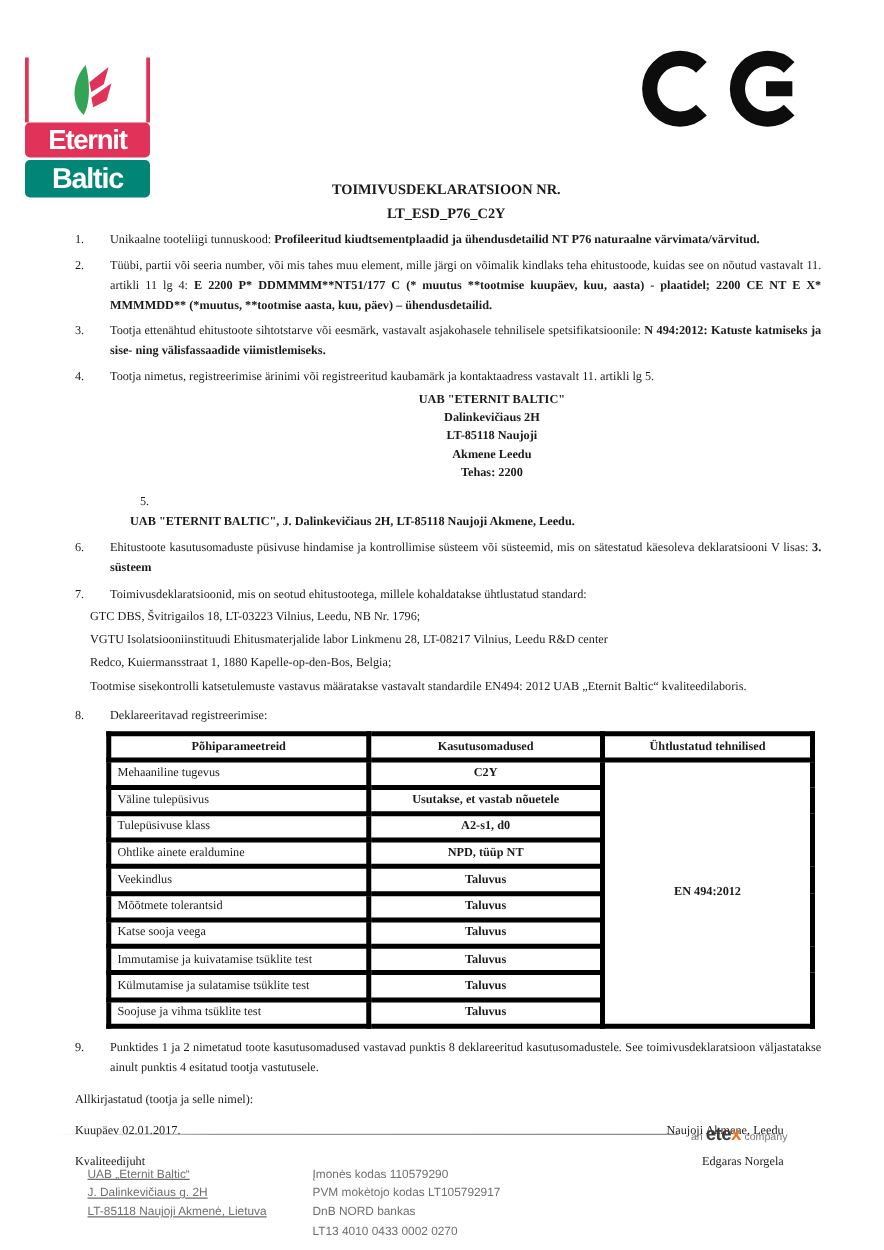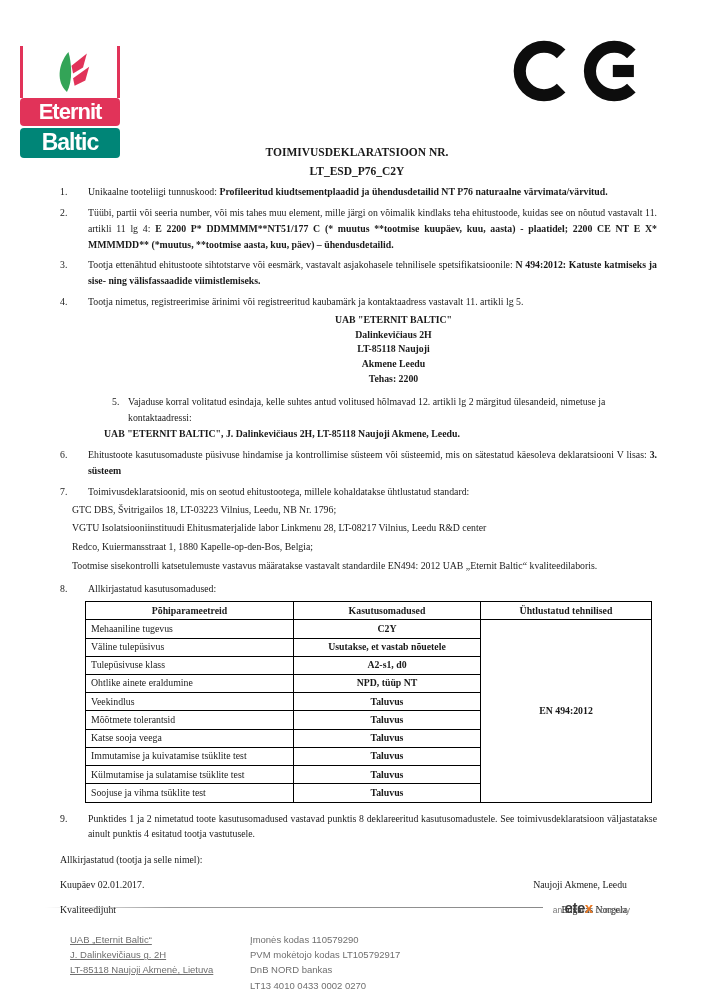--- a/index.html
+++ b/index.html
@@ -45,21 +45,21 @@
   .item5-bold { font-weight:bold; margin-left:44px; }
 
   .bold-lines { margin-left:12px; font-weight:normal; line-height:1.7; }
   .bold-lines div { margin-top:2px; }
 
   
   .perf-table {
     border-collapse:collapse; margin:4px 0 8px 25px; width:567px;
     font-size:9.8px; line-height:1.25;
   }
-  .perf-table th, .perf-table td { border:1px solid #000000; padding:2.5px 5px; }
+  .perf-table th, .perf-table td { border:4px solid #000000; padding:2.5px 5px; }
   .perf-table th { font-weight:bold; text-align:center; }
   .perf-table .param-cell { text-align:left; font-weight:normal; }
   .perf-table .value-cell { text-align:center; font-weight:bold; }
   .perf-table .standard-cell { text-align:center; font-weight:bold; vertical-align:middle; }
 
   
   .sig-block { margin-top:10px; }
   .sig-row { display:flex; justify-content:space-between; margin-top:9px; }
   .sig-row .right { padding-right:30px; }
 
@@ -130,21 +130,20 @@
       <div>UAB "ETERNIT BALTIC"</div>
       <div>Dalinkevičiaus 2H</div>
       <div>LT-85118 Naujoji</div>
       <div>Akmene Leedu</div>
       <div>Tehas: 2200</div>
     </div>
 
     <div class="item5-wrap">
       <div class="item5-row">
         <div class="num">5.</div>
-        <div class="body">Vajaduse korral volitatud esindaja, kelle suhtes antud volitused hõlmavad 12. artikli lg 2 märgitud ülesandeid, nimetuse ja kontaktaadressi:</div>
       </div>
       <div class="item5-bold">UAB "ETERNIT BALTIC", J. Dalinkevičiaus 2H, LT-85118 Naujoji Akmene, Leedu.</div>
     </div>
 
     <div class="item">
       <div class="num">6.</div>
       <div class="body"><span>Ehitustoote kasutusomaduste püsivuse hindamise ja kontrollimise süsteem või süsteemid, mis on sätestatud käesoleva deklaratsiooni V lisas: </span><b>3. süsteem</b></div>
     </div>
 
     <div class="item" style="margin-bottom:1px;">
@@ -153,21 +152,21 @@
     </div>
     <div class="bold-lines" style="margin-bottom:7px;">
       <div>GTC DBS, Švitrigailos 18, LT-03223 Vilnius, Leedu, NB Nr. 1796;</div>
       <div>VGTU Isolatsiooniinstituudi Ehitusmaterjalide labor  Linkmenu 28, LT-08217  Vilnius, Leedu R&amp;D center</div>
       <div>Redco, Kuiermansstraat 1, 1880 Kapelle-op-den-Bos, Belgia;</div>
       <div>Tootmise sisekontrolli katsetulemuste vastavus määratakse vastavalt standardile EN494: 2012 UAB „Eternit Baltic“ kvaliteedilaboris.</div>
     </div>
 
     <div class="item" style="margin-bottom:2px;">
       <div class="num">8.</div>
-      <div class="body">Allkirjastatud kasutusomadused:</div>
+      <div class="body">Deklareeritavad registreerimise:</div>
     </div>
 
     <table class="perf-table">
       <thead>
         <tr>
           <th style="width:208px;">Põhiparameetreid</th>
           <th style="width:187px;">Kasutusomadused</th>
           <th>Ühtlustatud tehnilised</th>
         </tr>
       </thead>

